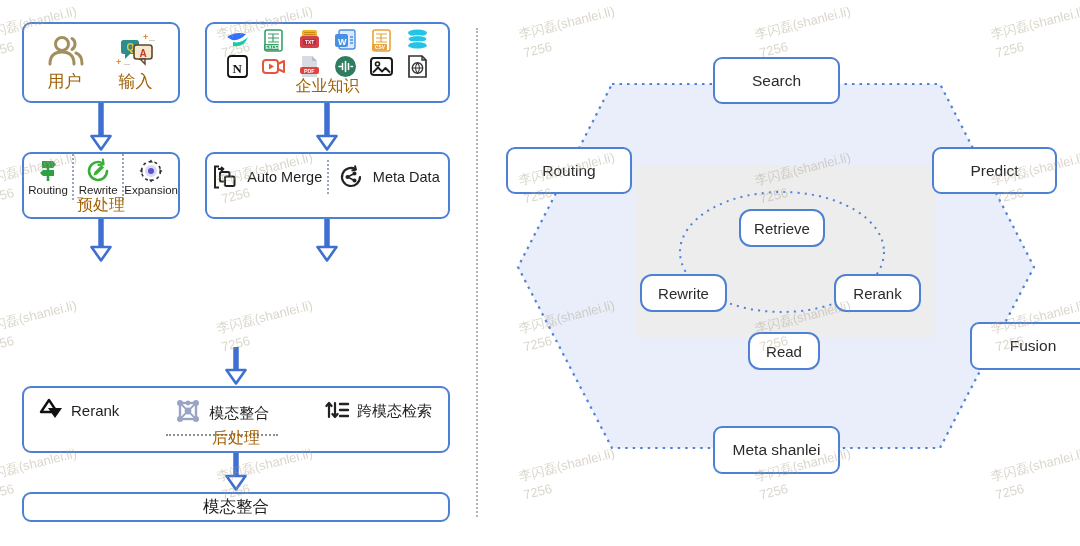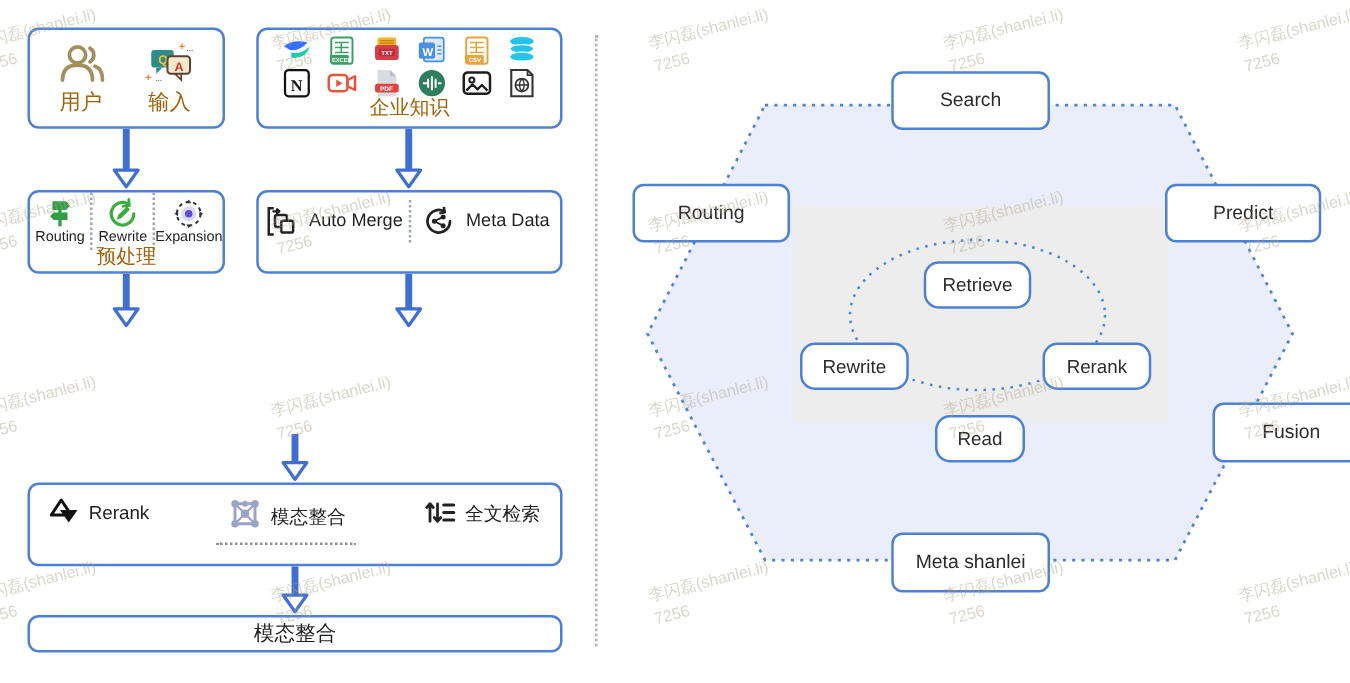--- a/index.html
+++ b/index.html
@@ -264,22 +264,23 @@
         <span class="t">模态整合</span>
       </div>
       <div class="dots"></div>
     </div>
     <div class="ppx">
       <svg width="26" height="26" viewBox="0 0 26 26">
         <path d="M5,6 v14 M5,6 l-2.6,3 M5,6 l2.6,3" fill="none" stroke="#222" stroke-width="2.2" stroke-linecap="round" stroke-linejoin="round"></path>
         <path d="M11,6 v14 M11,20 l-2.6,-3 M11,20 l2.6,-3" fill="none" stroke="#222" stroke-width="2.2" stroke-linecap="round" stroke-linejoin="round"></path>
         <path d="M16,7 h8 M16,13 h8 M16,19 h8" stroke="#222" stroke-width="2.4" stroke-linecap="round"></path>
       </svg>
-      <span class="t">全文检索</span>
-    </div>
+      <span class="t">跨模态检索</span>
+    </div>
+    <div class="box-cap lbl">后处理</div>
   </div>
 
   <div class="lbox box-recall">
     <span>模态整合</span>
   </div>
 
   <div id="arrow-layer">
       <div class="arrow" style="left: 88px; top: 103px;"><svg width="26" height="48" viewBox="0 0 26 48">
     <line x1="13" y1="0" x2="13" y2="33" stroke="#3f6fd0" stroke-width="5.5"></line>
     <polygon points="3.5,33 22.5,33 13,46.5" fill="#fff" stroke="#3f6fd0" stroke-width="2.6" stroke-linejoin="round"></polygon>

